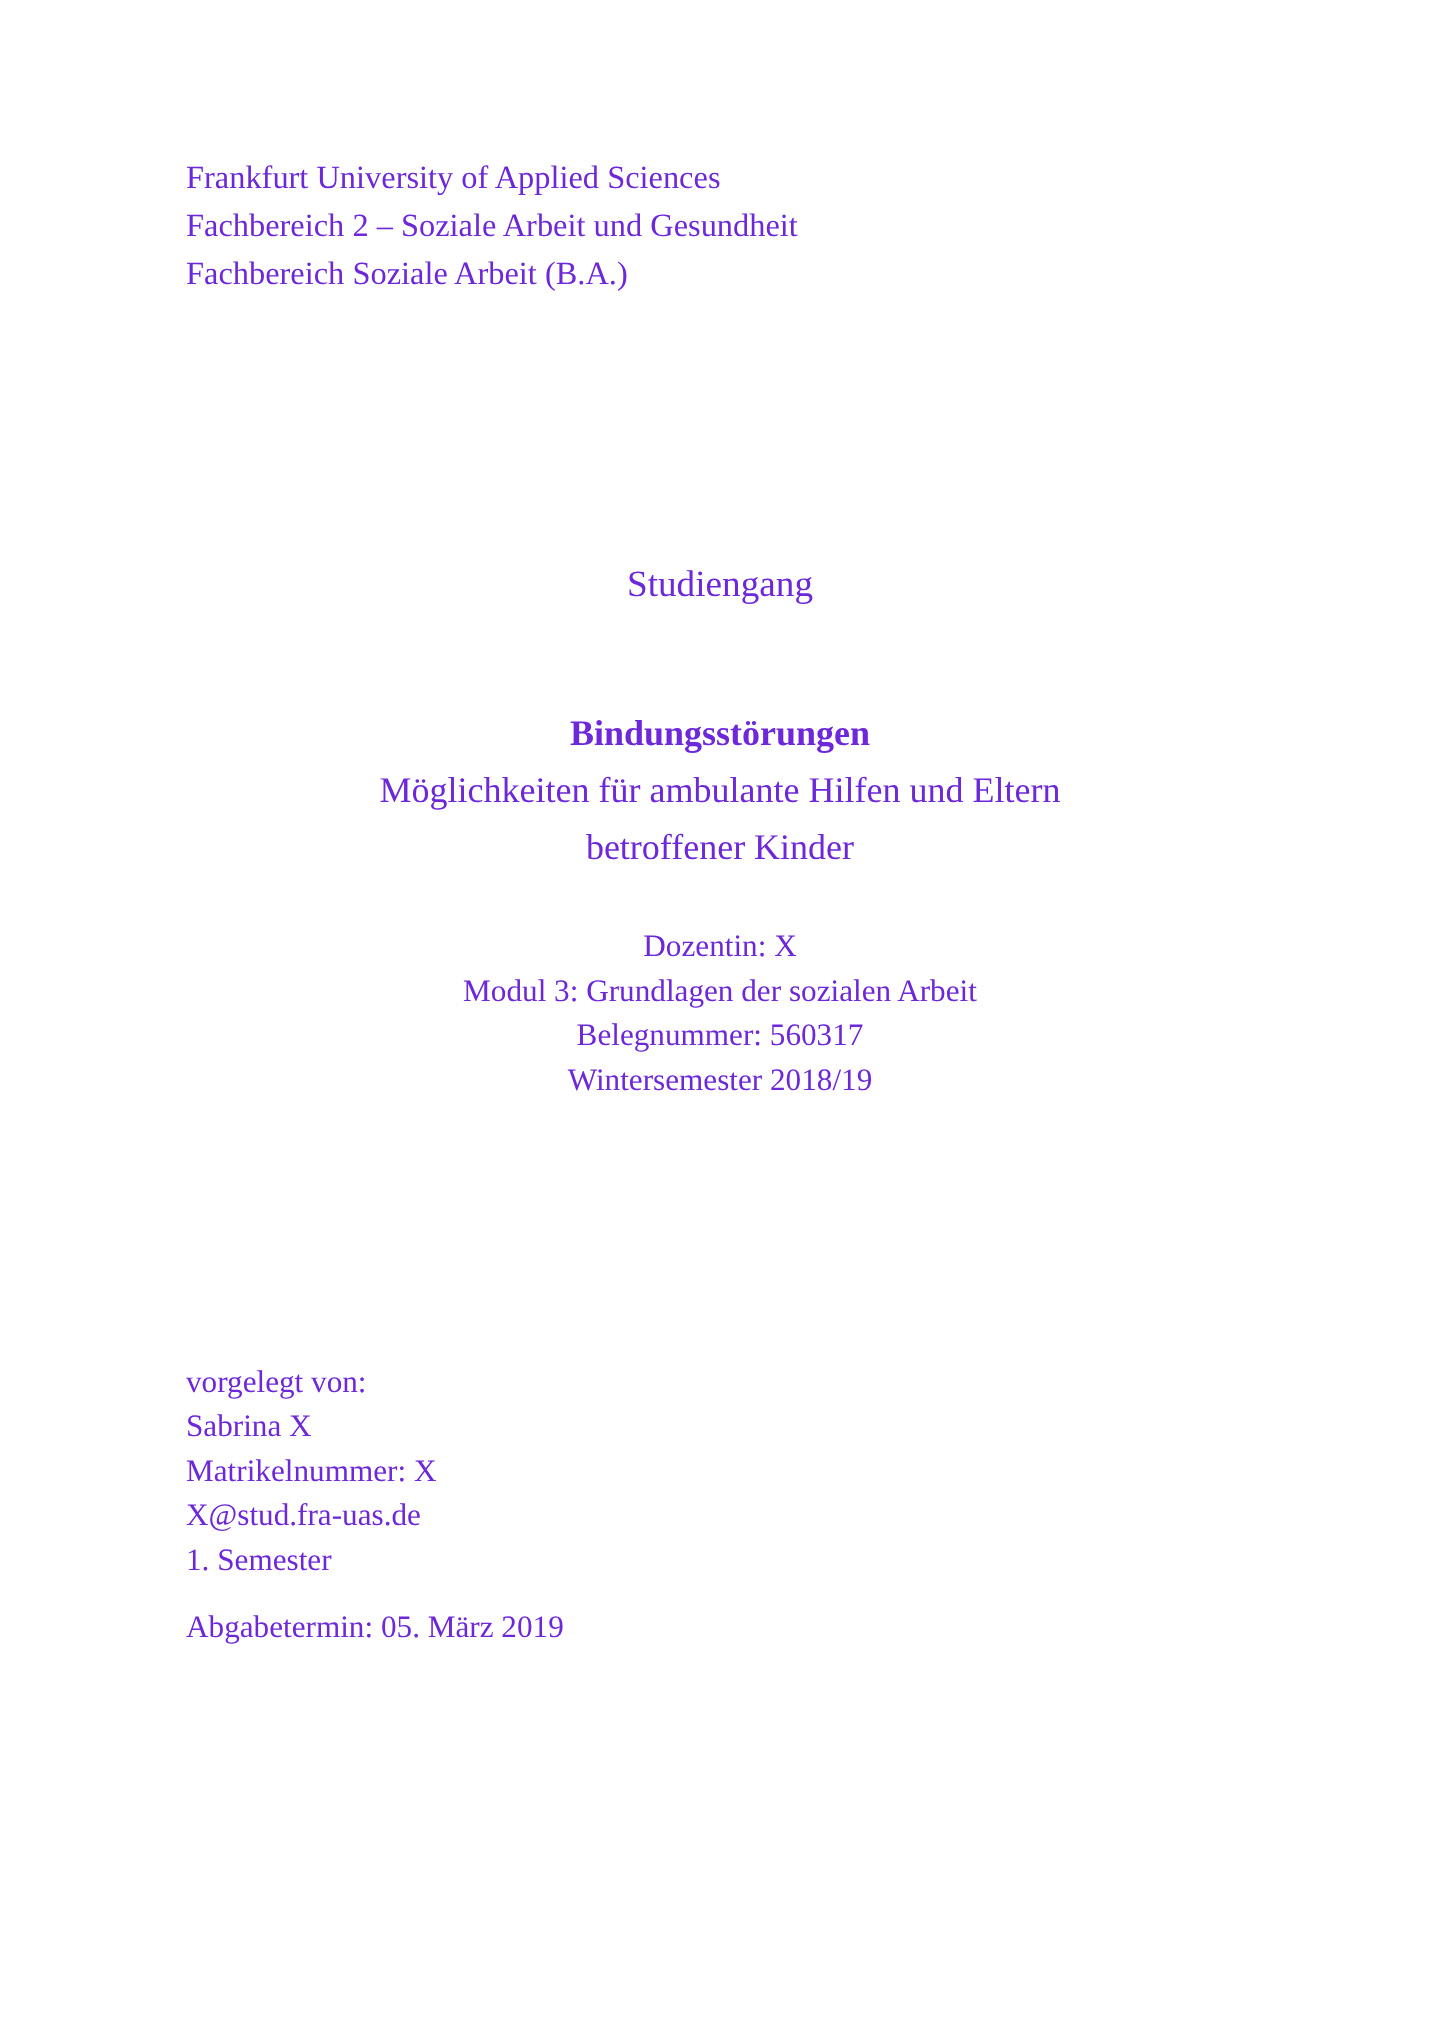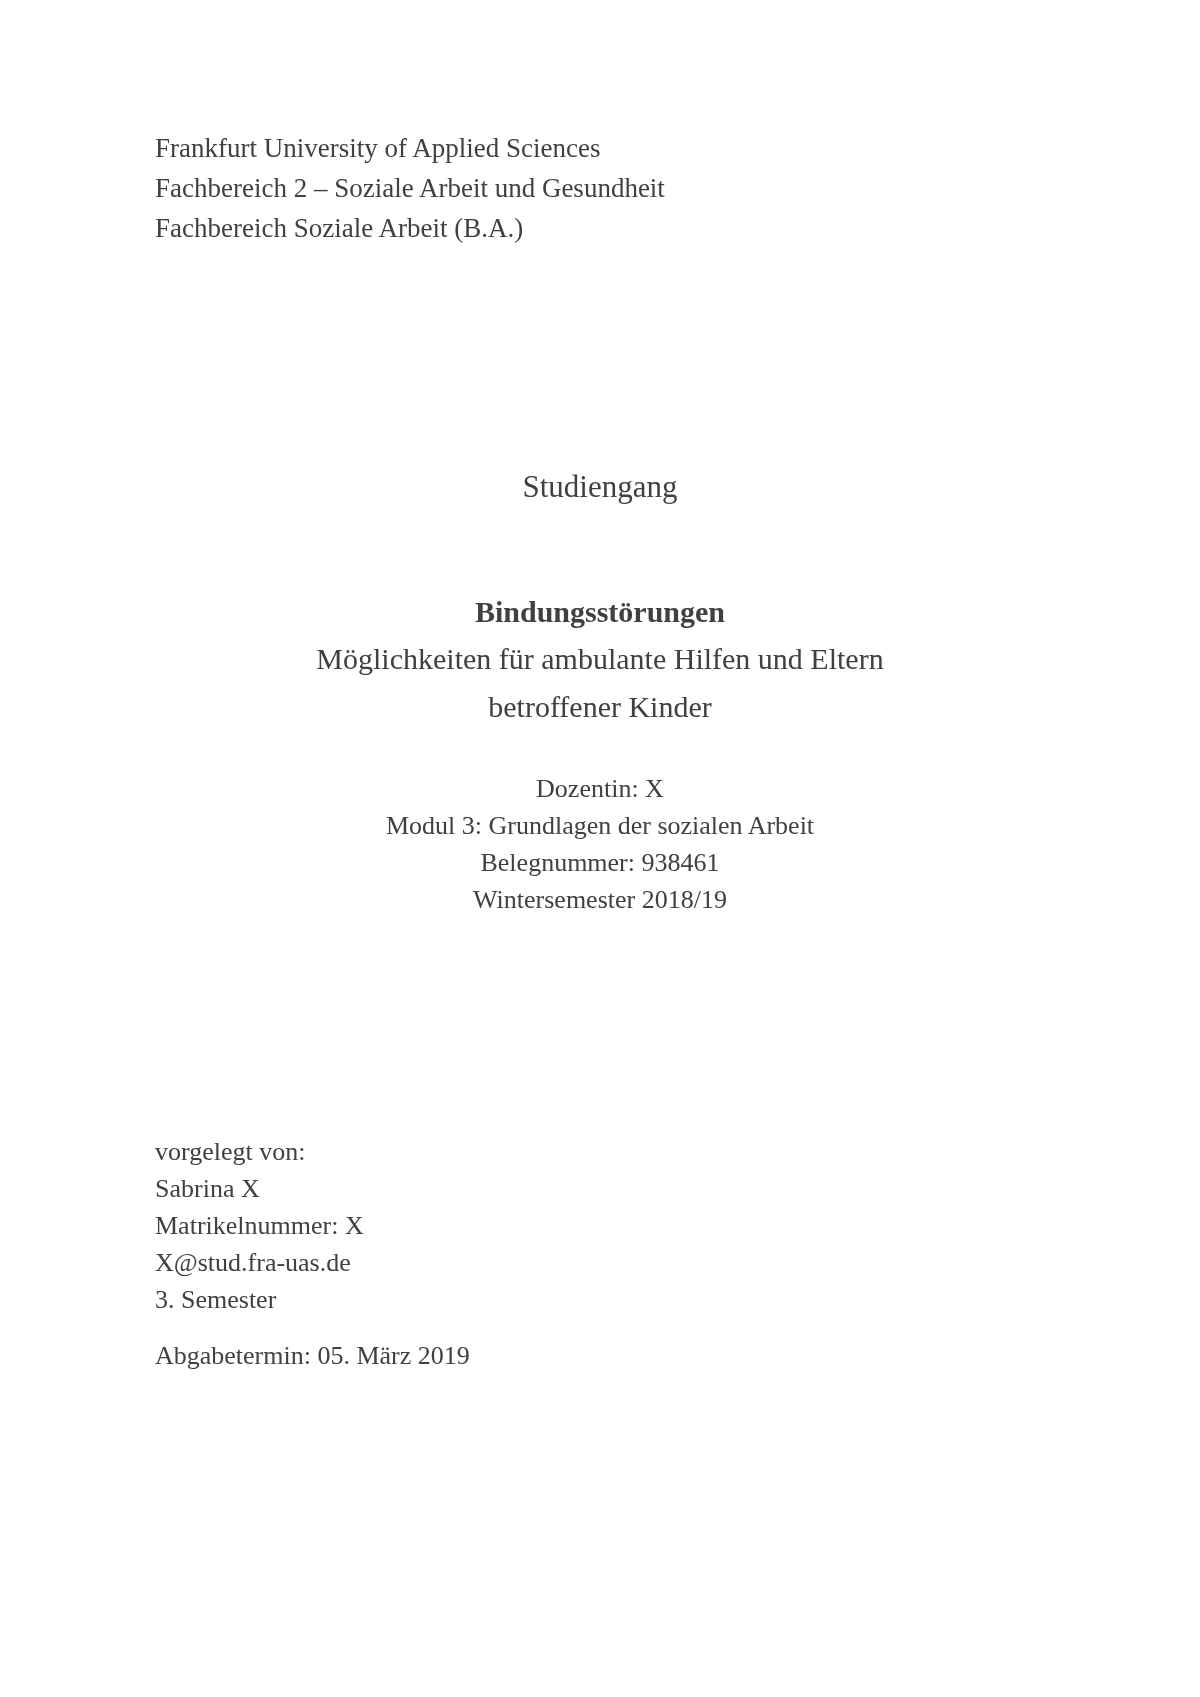--- a/index.html
+++ b/index.html
@@ -6,21 +6,21 @@
     margin: 0;
     padding: 0;
     background: #ffffff;
   }
   .page {
     position: relative;
     width: 1200px;
     height: 1697px;
     background: #ffffff;
     font-family: "Liberation Serif", serif;
-    color: #404040;
+    color: #6d28d9;
     box-sizing: border-box;
     overflow: hidden;
   }
   .header-block {
     position: absolute;
     left: 155px;
     top: 128px;
     width: 900px;
   }
   .header-line {
@@ -95,29 +95,29 @@
   <div class="title-block">
     <div class="doc-type">Studiengang</div>
     <div class="title-main">Bindungsstörungen</div>
     <div class="title-sub">Möglichkeiten für ambulante Hilfen und Eltern</div>
     <div class="title-sub">betroffener Kinder</div>
   </div>
 
   <div class="course-block">
     <div class="course-line">Dozentin: X</div>
     <div class="course-line">Modul 3: Grundlagen der sozialen Arbeit</div>
-    <div class="course-line">Belegnummer: 938461</div>
+    <div class="course-line">Belegnummer: 560317</div>
     <div class="course-line">Wintersemester 2018/19</div>
   </div>
 
   <div class="author-block">
     <div class="author-line">vorgelegt von:</div>
     <div class="author-line">Sabrina X</div>
     <div class="author-line">Matrikelnummer: X</div>
     <div class="author-line">X@stud.fra-uas.de</div>
-    <div class="author-line">3. Semester</div>
+    <div class="author-line">1. Semester</div>
   </div>
 
   <div class="deadline-block">
     <div class="deadline-line">Abgabetermin: 05. März 2019</div>
   </div>
 
 </div>
 
 </body></html>

